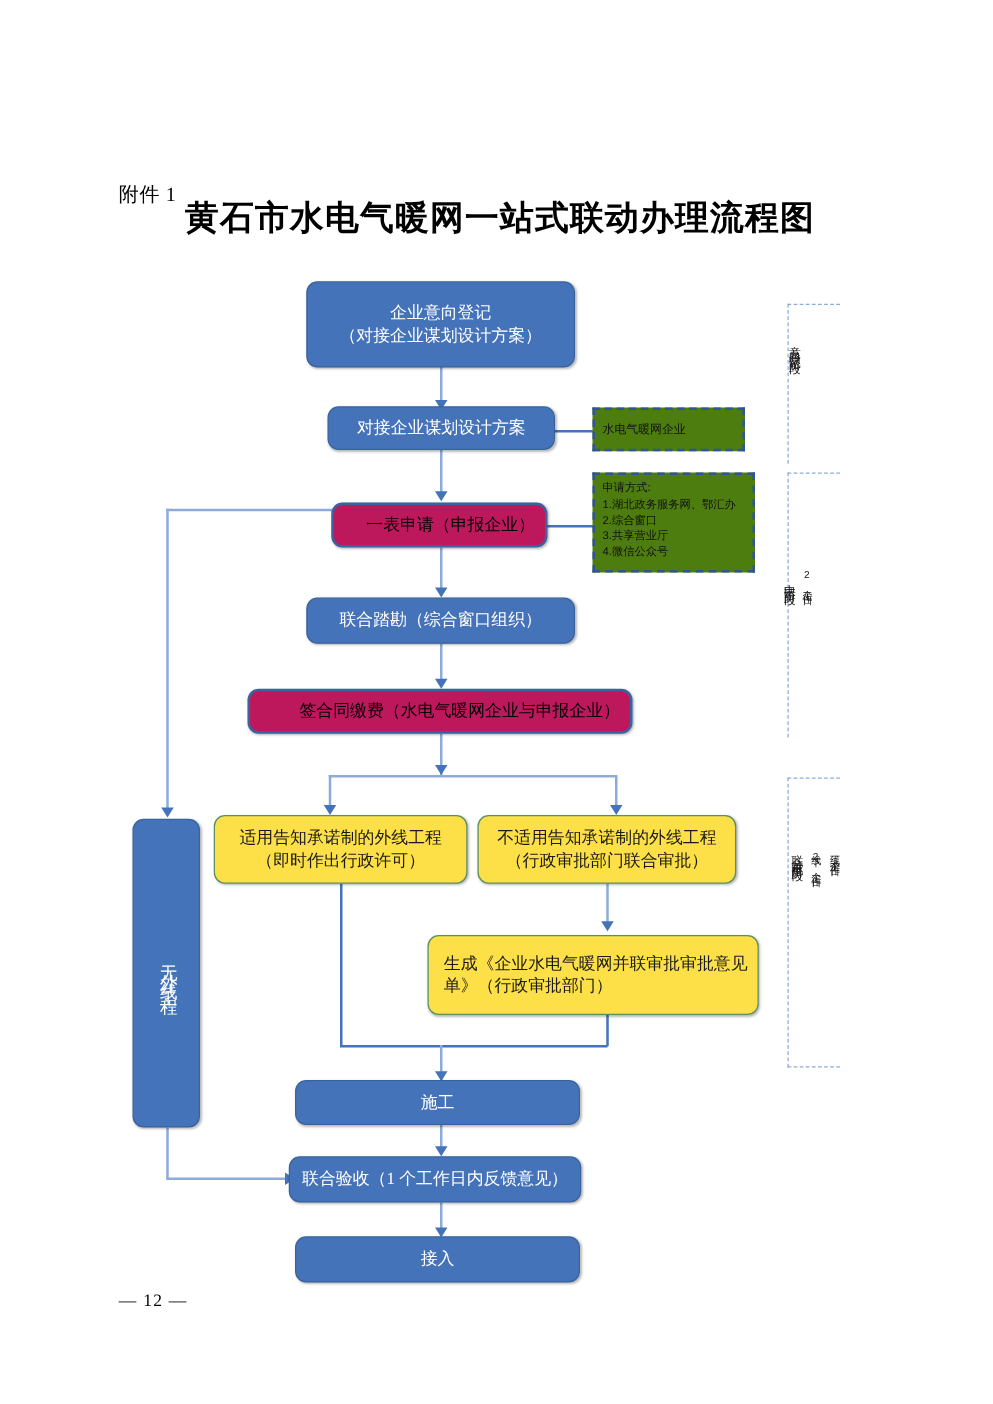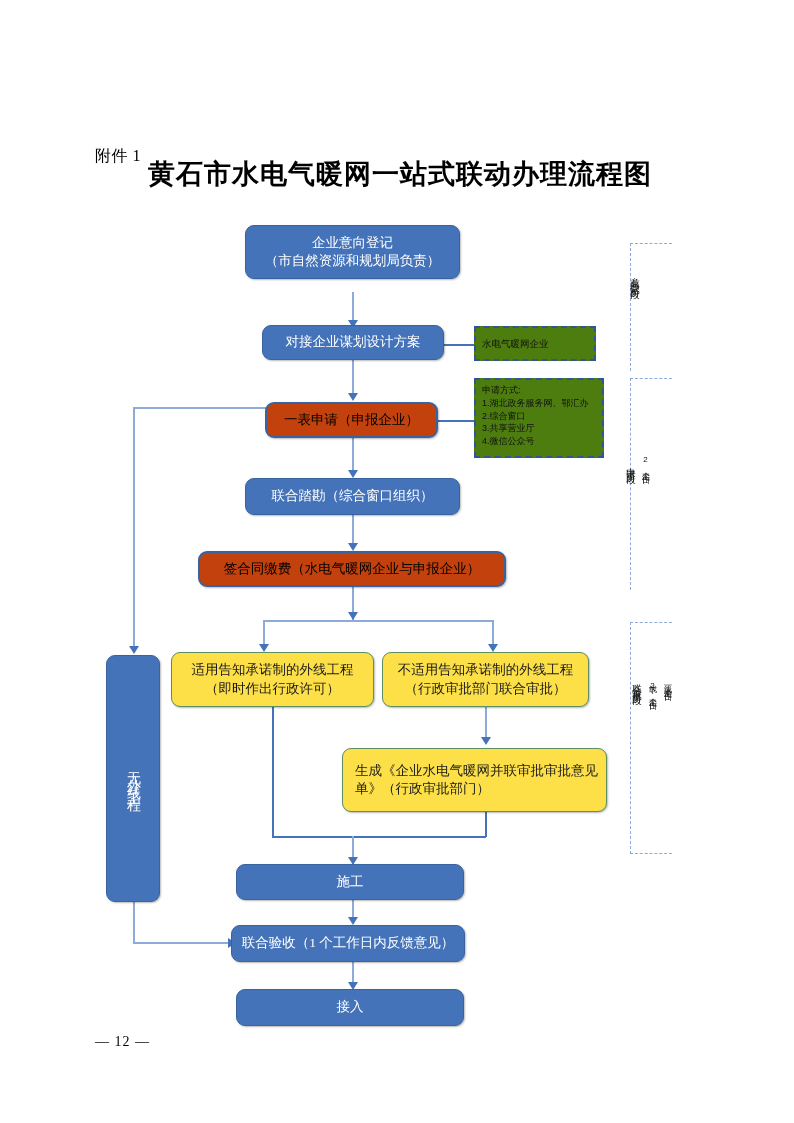--- a/index.html
+++ b/index.html
@@ -58,23 +58,24 @@
     font-size: 13.5px;
     padding: 2px 8px;
     box-shadow: 1px 1px 2px rgba(0,0,0,0.28);
   }
   .node.blue {
     background: #4573b9;
     border: 1px solid #38639f;
     color: #ffffff;
   }
   .node.yellow {
-    background: #c2410c;
+    background: #be185d;
     border: 2px solid #38639f;
     color: #000000;
+    text-align: right;
   }
   .node.green {
     background: #fde047;
     border: 1.5px solid #5d8f63;
     color: #1a1a1a;
   }
   .node .txt { display: block; width: 100%; }
 
   
   .node.vertical {
@@ -213,24 +214,24 @@
   <div class="ln-v" style="left:352px; top:900px; height:22px;"></div>
   <div class="arrow-d" style="left:348px; top:917px;"></div>
 
   <div class="ln-v" style="left:133px; top:902px; height:41px;"></div>
   <div class="ln-h" style="left:133px; top:942px; width:98px;"></div>
   <div class="arrow-r" style="left:228px; top:938px;"></div>
 
   <div class="ln-v" style="left:352px; top:962px; height:25px;"></div>
   <div class="arrow-d" style="left:348px; top:982px;"></div>
 
-  <div class="node blue" style="left:245px; top:225px; width:215px; height:54px;">
+  <div class="node blue" style="left:245px; top:225px; width:215px; height:69px;">
     <span class="txt">
       <span>企业意向登记</span><br>
-      <span>（市自然资源和规划局负责）</span>
+      <span>（对接企业谋划设计方案）</span>
     </span>
   </div>
 
   <div class="node blue" style="left:262px; top:325px; width:182px; height:35px;">
     <span class="txt">对接企业谋划设计方案</span>
   </div>
 
   <div class="node yellow" style="left:265px; top:402px; width:173px; height:36px;">
     <span class="txt">一表申请（申报企业）</span>
   </div>

